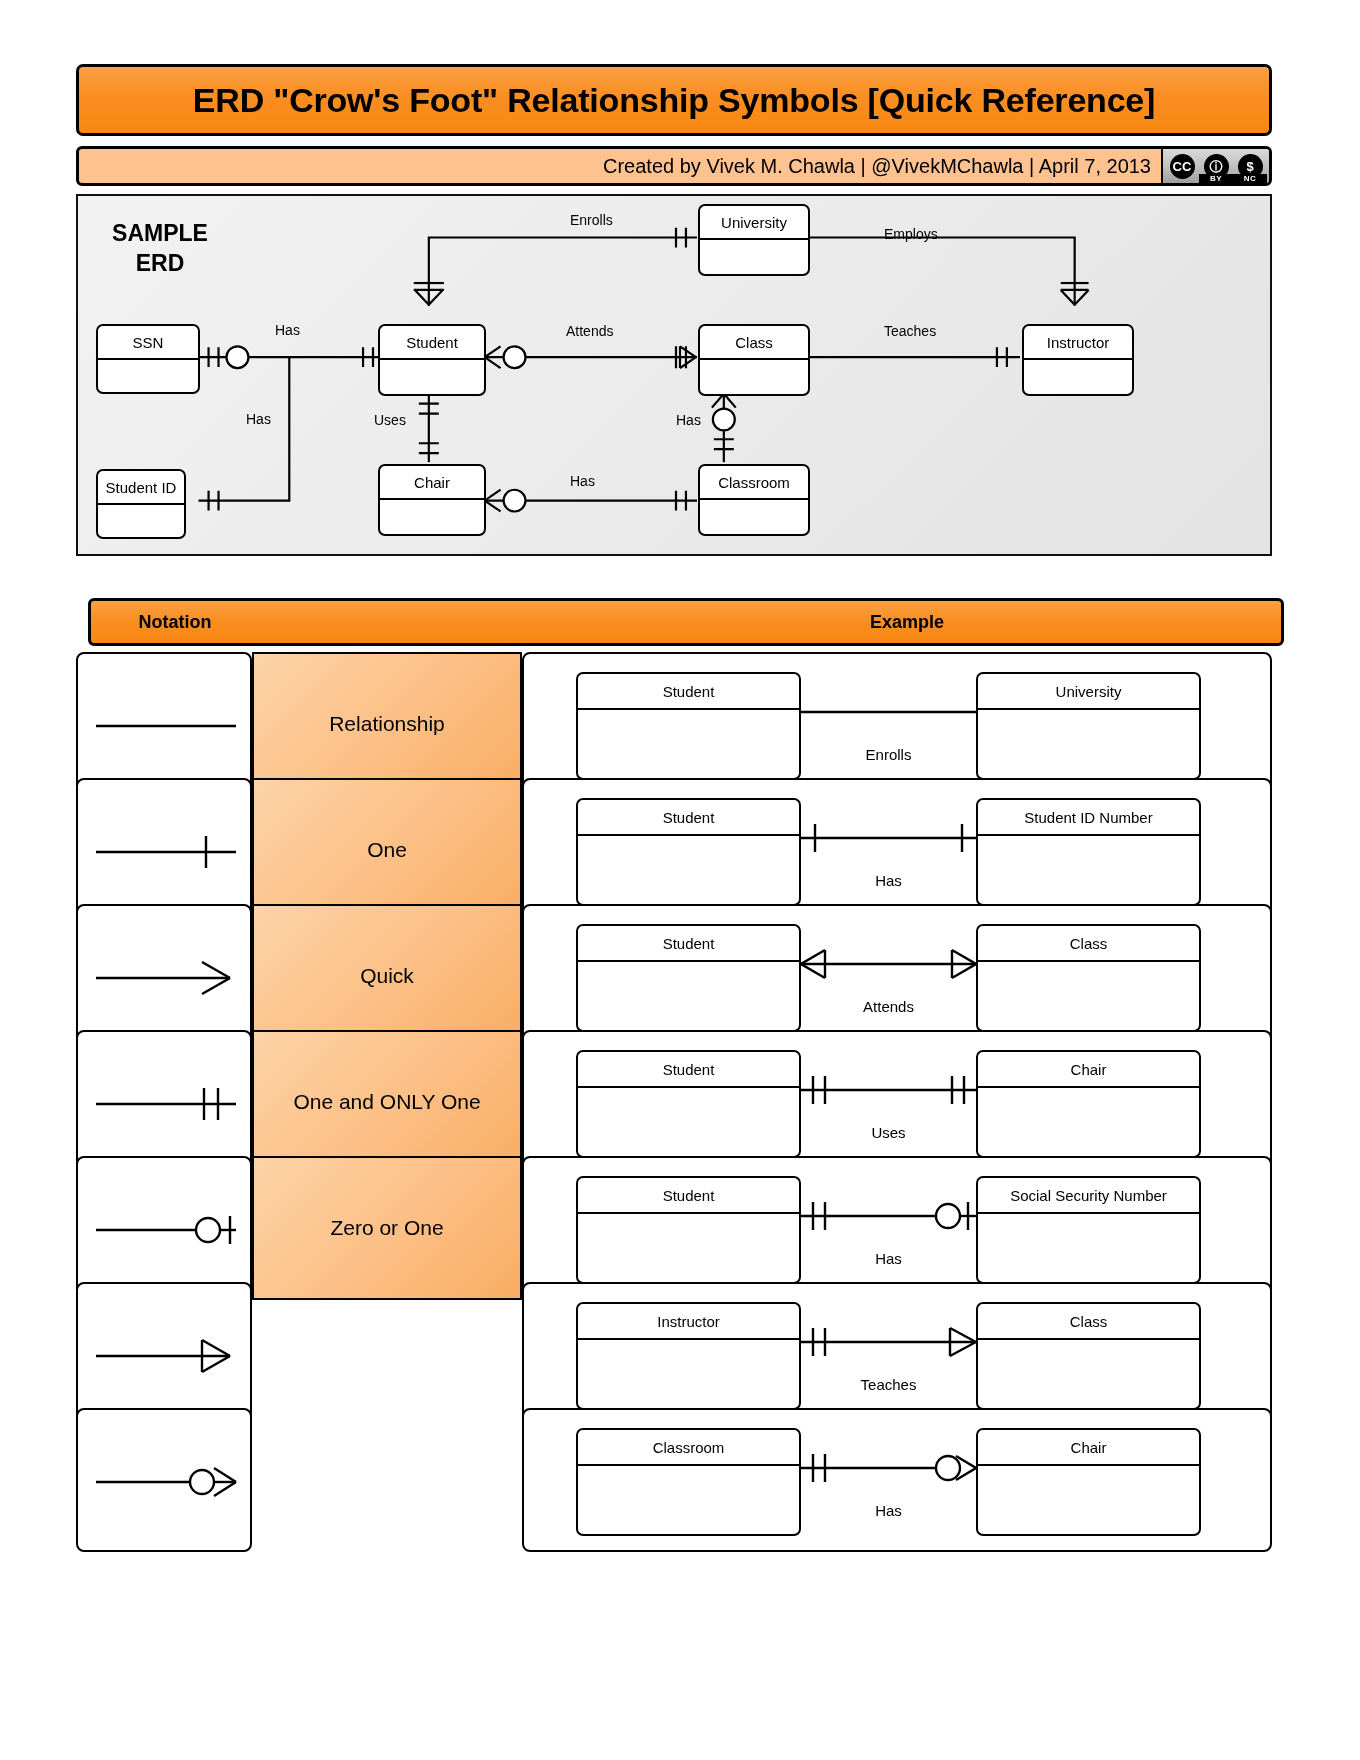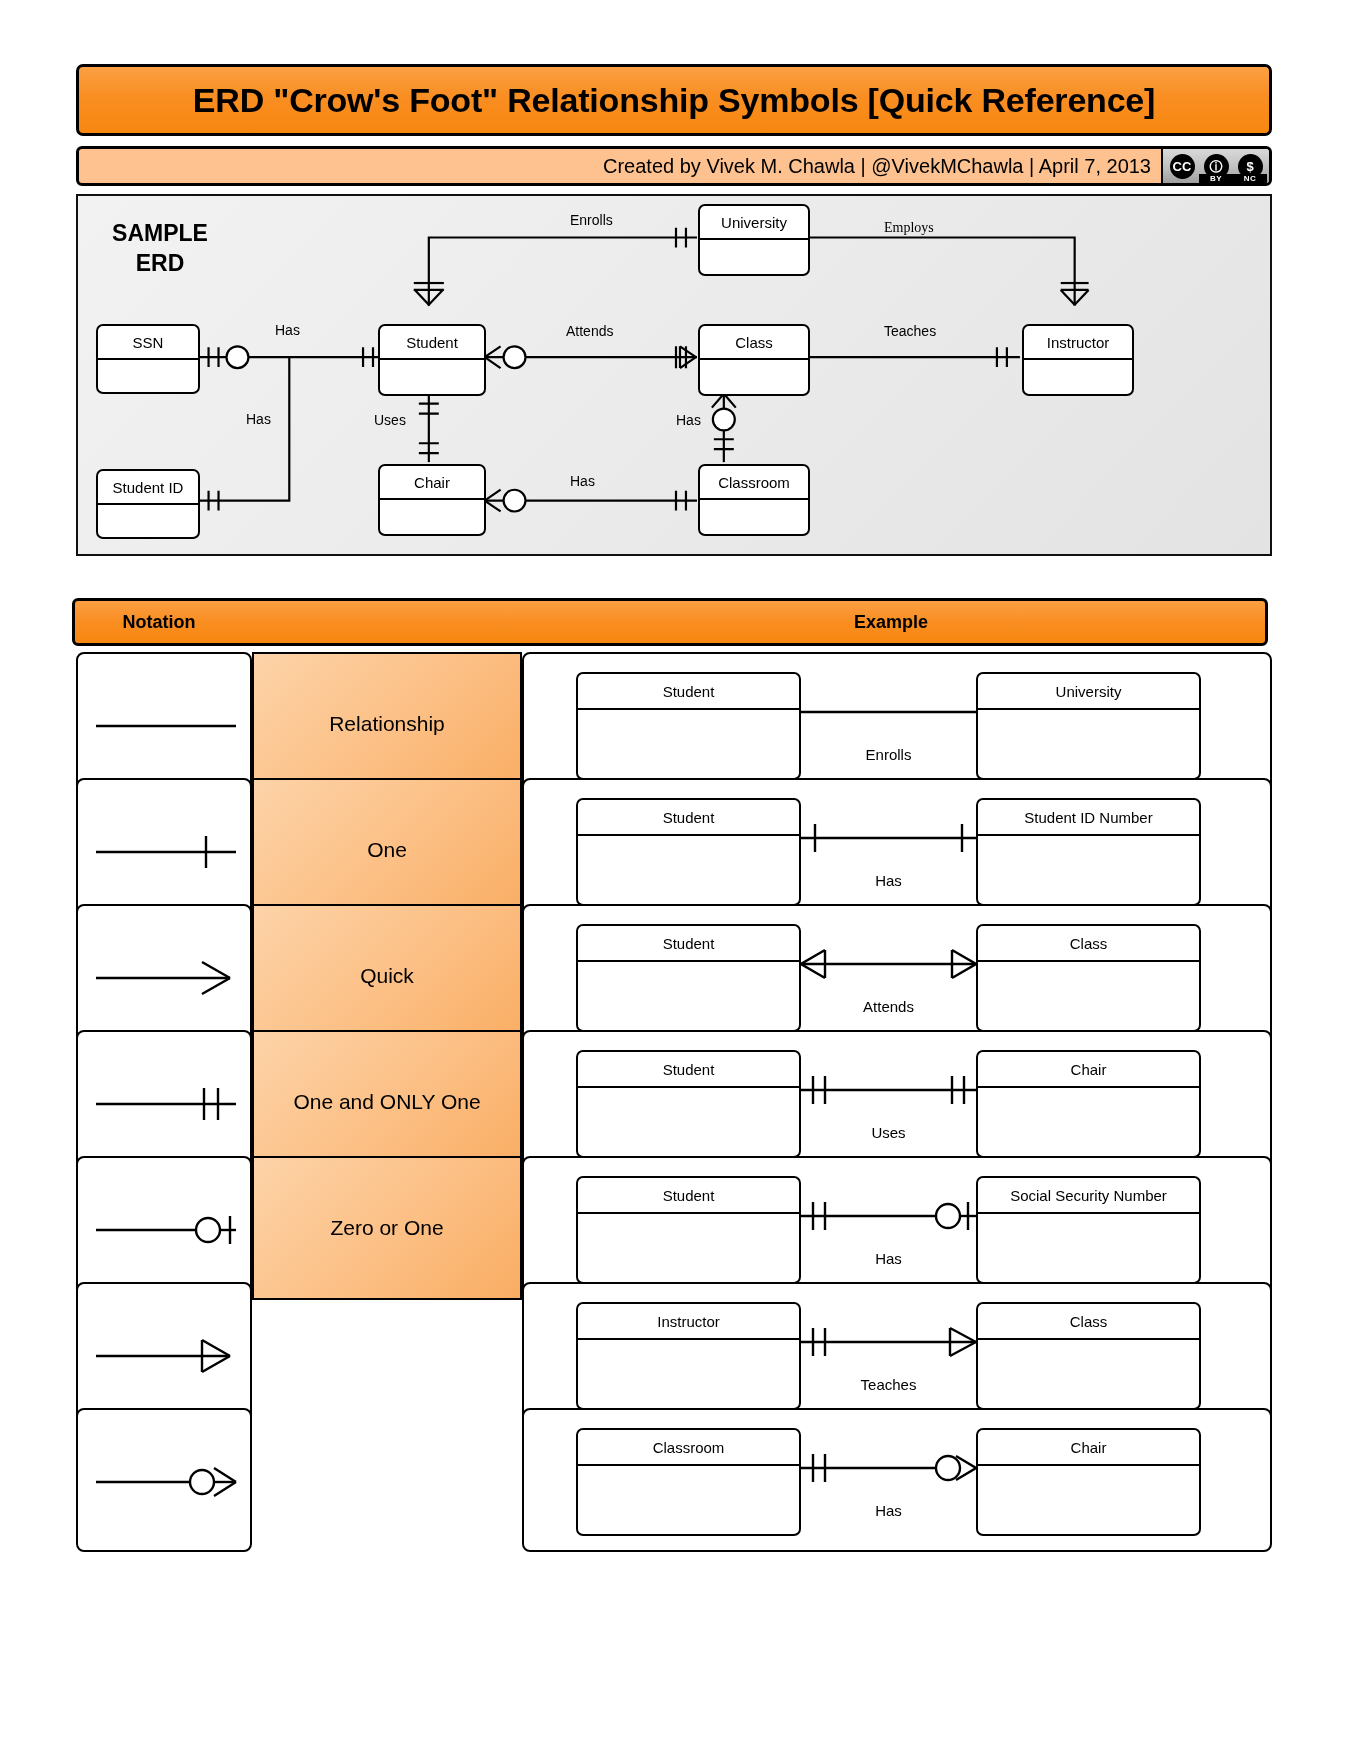--- a/index.html
+++ b/index.html
@@ -165,21 +165,21 @@
     position: absolute;
     left: 0; top: 0;
     width: 100%;
     height: 100%;
     pointer-events: none;
   }
 
   
   .tbl-header {
     position: absolute;
-    left: 72px;
+    left: 88px;
     top: 598px;
     width: 1196px;
     height: 48px;
     border: 3px solid #000;
     border-radius: 6px;
     background: linear-gradient(180deg,#fba043 0%, #f98e22 48%, #f7870f 100%);
     box-sizing: border-box;
   }
   .th {
     position: absolute;
@@ -393,21 +393,21 @@
         <circle cx="438" cy="308" r="11" fill="#fff"></circle>
         <path d="M 600 298 L 600 318 M 610 298 L 610 318"></path>
       </g>
     </svg>
 
     <div class="ent" style="left:18px; top:128px; width:104px; height:70px;">
       <div class="hdr">SSN</div>
       <div class="body"></div>
     </div>
 
-    <div class="ent" style="left:18px; top:273px; width:104px; height:70px;">
+    <div class="ent" style="left:18px; top:273px; width:90px; height:70px;">
       <div class="hdr">Student ID</div>
       <div class="body"></div>
     </div>
 
     <div class="ent" style="left:300px; top:128px; width:108px; height:72px;">
       <div class="hdr">Student</div>
       <div class="body"></div>
     </div>
 
     <div class="ent" style="left:300px; top:268px; width:108px; height:72px;">
@@ -429,21 +429,21 @@
       <div class="hdr">Classroom</div>
       <div class="body"></div>
     </div>
 
     <div class="ent" style="left:944px; top:128px; width:112px; height:72px;">
       <div class="hdr">Instructor</div>
       <div class="body"></div>
     </div>
 
     <div class="reltext" style="left:492px; top:16px;">Enrolls</div>
-    <div class="reltext" style="left:806px; top:24px;font-family:Liberation Serif, serif;">Employs</div>
+    <div class="reltext" style="left:806px; top:30px;">Employs</div>
     <div class="reltext" style="left:197px; top:126px;">Has</div>
     <div class="reltext" style="left:168px; top:215px;">Has</div>
     <div class="reltext" style="left:488px; top:127px;">Attends</div>
     <div class="reltext" style="left:806px; top:127px;">Teaches</div>
     <div class="reltext" style="left:296px; top:216px;">Uses</div>
     <div class="reltext" style="left:598px; top:216px;">Has</div>
     <div class="reltext" style="left:492px; top:277px;">Has</div>
   </div>
 
   <div class="tbl-header">

